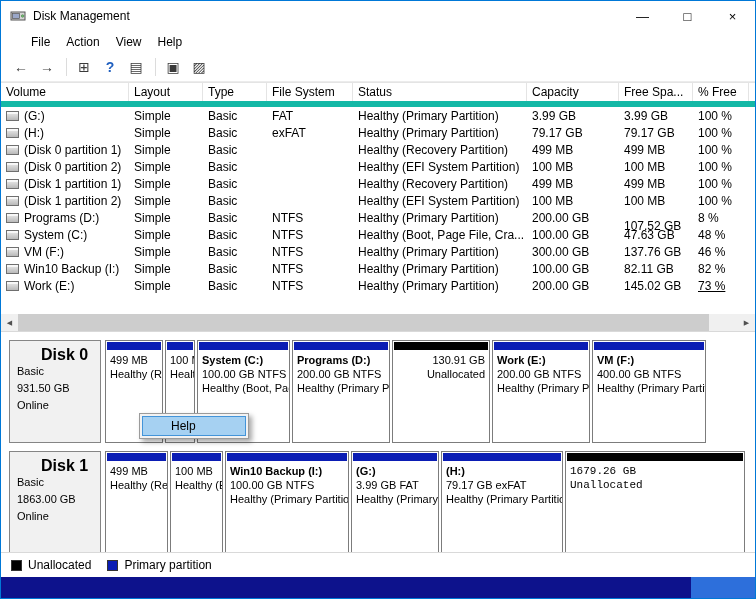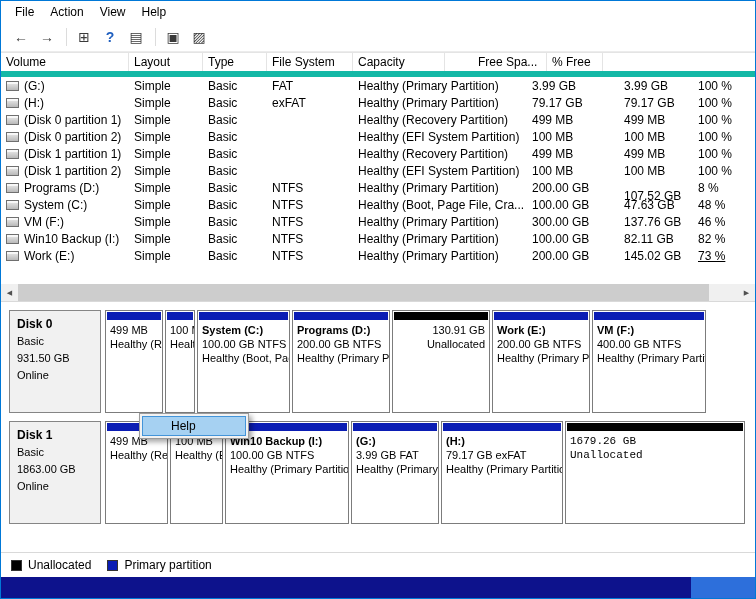--- a/index.html
+++ b/index.html
@@ -7,21 +7,21 @@
        font-family:"Liberation Sans","DejaVu Sans",sans-serif;font-size:12px;color:#000;background:#0d128c;}
   .window{position:absolute;left:0;top:0;width:754px;height:597px;border:1px solid #0078d7;
           background:#fff;display:flex;flex-direction:column;}
   
   .titlebar{height:30px;display:flex;align-items:center;padding-left:9px;flex:0 0 auto;background:#fff;}
   .app-icon{width:16px;height:16px;margin-right:7px;display:inline-flex;}
   .title{flex:1;font-size:12px;}
   .controls{display:flex;height:30px;}
   .winbtn{width:45px;height:30px;border:none;background:transparent;font-size:13px;font-family:inherit;padding:0;color:#000;}
   
-  .menubar{height:22px;display:flex;align-items:center;padding-left:6px;flex:0 0 auto;}
+  .menubar{height:22px;display:flex;align-items:center;padding-left:22px;flex:0 0 auto;}
   .menu-item{padding:3px 8px;}
   .toolbar{height:28px;display:flex;align-items:center;padding-left:8px;border-bottom:1px solid #ececec;flex:0 0 auto;}
   .tb-btn{width:24px;height:22px;display:inline-flex;align-items:center;justify-content:center;font-size:14px;color:#3a3a3a;margin-right:2px;}
   .tb-sep{width:1px;height:18px;background:#dcdcdc;margin:0 5px;}
   
   .listview{flex:0 0 auto;}
   .lv-header{display:flex;height:18px;border-top:1px solid #e4e4e4;border-bottom:6px solid #14b8a6;}
   .lv-h{box-sizing:border-box;padding:2px 0 0 5px;border-right:1px solid #e4e4e4;white-space:nowrap;overflow:hidden;flex:0 0 auto;}
   .lv-body{height:207px;overflow:hidden;}
   .lv-row{display:flex;height:17px;align-items:center;}
@@ -32,21 +32,21 @@
   
   .hscroll{height:17px;background:#f0f0f0;display:flex;align-items:stretch;flex:0 0 auto;}
   .sb-btn{width:17px;display:flex;align-items:center;justify-content:center;font-size:7px;color:#505050;}
   .sb-track{flex:1;position:relative;}
   .sb-thumb{position:absolute;left:0;top:0;bottom:0;width:96%;background:#cdcdcd;}
   
   .diskpanel{flex:1;background:#fff;padding:8px 8px 0 8px;border-top:1px solid #d9d9d9;overflow:hidden;}
   .disk-row{display:flex;gap:4px;height:103px;margin-bottom:8px;}
   .disk-label{width:92px;flex:0 0 auto;border:1px solid #858585;background:#f1f1f1;padding:5px 7px;
               box-sizing:border-box;font-size:11px;line-height:17px;overflow:hidden;}
-  .dname{font-weight:bold;font-size:12px;}
+  .dname{font-weight:bold;font-size:16px;margin-left:24px;}
   .parts{flex:1;display:flex;gap:2px;align-items:stretch;overflow:hidden;}
   .part{box-sizing:border-box;border:1px solid #7c7c7c;background:#fff;display:flex;flex-direction:column;flex:0 0 auto;}
   .part-bar{height:8px;margin:1px 1px 0 1px;flex:0 0 auto;}
   .part-body{padding:3px 4px;font-size:11px;line-height:14px;overflow:hidden;white-space:nowrap;}
   .pt{font-weight:bold;}
   
   .legend{height:24px;display:flex;align-items:center;padding-left:10px;gap:16px;background:#fff;
           border-top:1px solid #d9d9d9;flex:0 0 auto;}
   .leg-item{display:flex;align-items:center;gap:6px;}
   .swatch{width:11px;height:11px;border:1px solid #333;box-sizing:border-box;display:inline-block;}
@@ -55,20 +55,35 @@
   
   .ctxmenu{position:absolute;left:138px;top:412px;width:104px;background:#f2f2f2;border:1px solid #9b9b9b;
            padding:2px;box-shadow:3px 3px 5px rgba(0,0,0,.35);z-index:20;}
   .ctx-item{height:20px;line-height:19px;padding-left:28px;font-size:12px;box-sizing:border-box;border:1px solid transparent;}
 </style>
 </head>
 <body style="background: rgb(13, 18, 140);">
 
 <div class="window" id="window" style="border-color: rgb(0, 120, 215);">
 
+  <div class="titlebar">
+    <span class="app-icon">
+      <svg width="16" height="16" viewBox="0 0 16 16">
+        <rect x="1" y="4" width="14" height="8" fill="#d6d6d6" stroke="#555"></rect>
+        <rect x="2.5" y="5.5" width="7" height="5" fill="#9aa7c8" stroke="#555" stroke-width="0.7"></rect>
+        <circle cx="12.6" cy="8" r="1.3" fill="#6fbf6f" stroke="#3c6e3c" stroke-width="0.5"></circle>
+      </svg>
+    </span>
+    <span class="title">Disk Management</span>
+    <div class="controls">
+      <button class="winbtn">—</button>
+      <button class="winbtn">□</button>
+      <button class="winbtn">×</button>
+    </div>
+  </div>
 
   <div class="menubar" id="menubar">
       <span class="menu-item">File</span>
       <span class="menu-item">Action</span>
       <span class="menu-item">View</span>
       <span class="menu-item">Help</span>
     </div>
 
   <div class="toolbar" id="toolbar">
       <span class="tb-btn">←</span>
@@ -81,22 +96,23 @@
       <span class="tb-btn">▣</span>
       <span class="tb-btn">▨</span>
     </div>
 
   <div class="listview">
     <div class="lv-header" id="lv-header">
         <div class="lv-h" style="width: 128px;">Volume</div>
         <div class="lv-h" style="width: 74px;">Layout</div>
         <div class="lv-h" style="width: 64px;">Type</div>
         <div class="lv-h" style="width: 86px;">File System</div>
+        <div class="lv-h" style="width: 174px;">Status</div>
         <div class="lv-h" style="width: 92px;">Capacity</div>
-        <div class="lv-h" style="width: 74px; margin-left: 28px;">Free Spa...</div>
+        <div class="lv-h" style="width: 74px;">Free Spa...</div>
         <div class="lv-h" style="width: 56px;">% Free</div>
       </div>
     <div class="lv-body" id="lv-body">
         <div class="lv-row">
           <div class="lv-c" style="width: 128px;"><span class="lv-icon"></span>(G:)</div>
           <div class="lv-c" style="width: 74px;">Simple</div>
           <div class="lv-c" style="width: 64px;">Basic</div>
           <div class="lv-c" style="width: 86px;">FAT</div>
           <div class="lv-c" style="width: 174px;">Healthy (Primary Partition)</div>
           <div class="lv-c" style="width: 92px;">3.99 GB</div>

